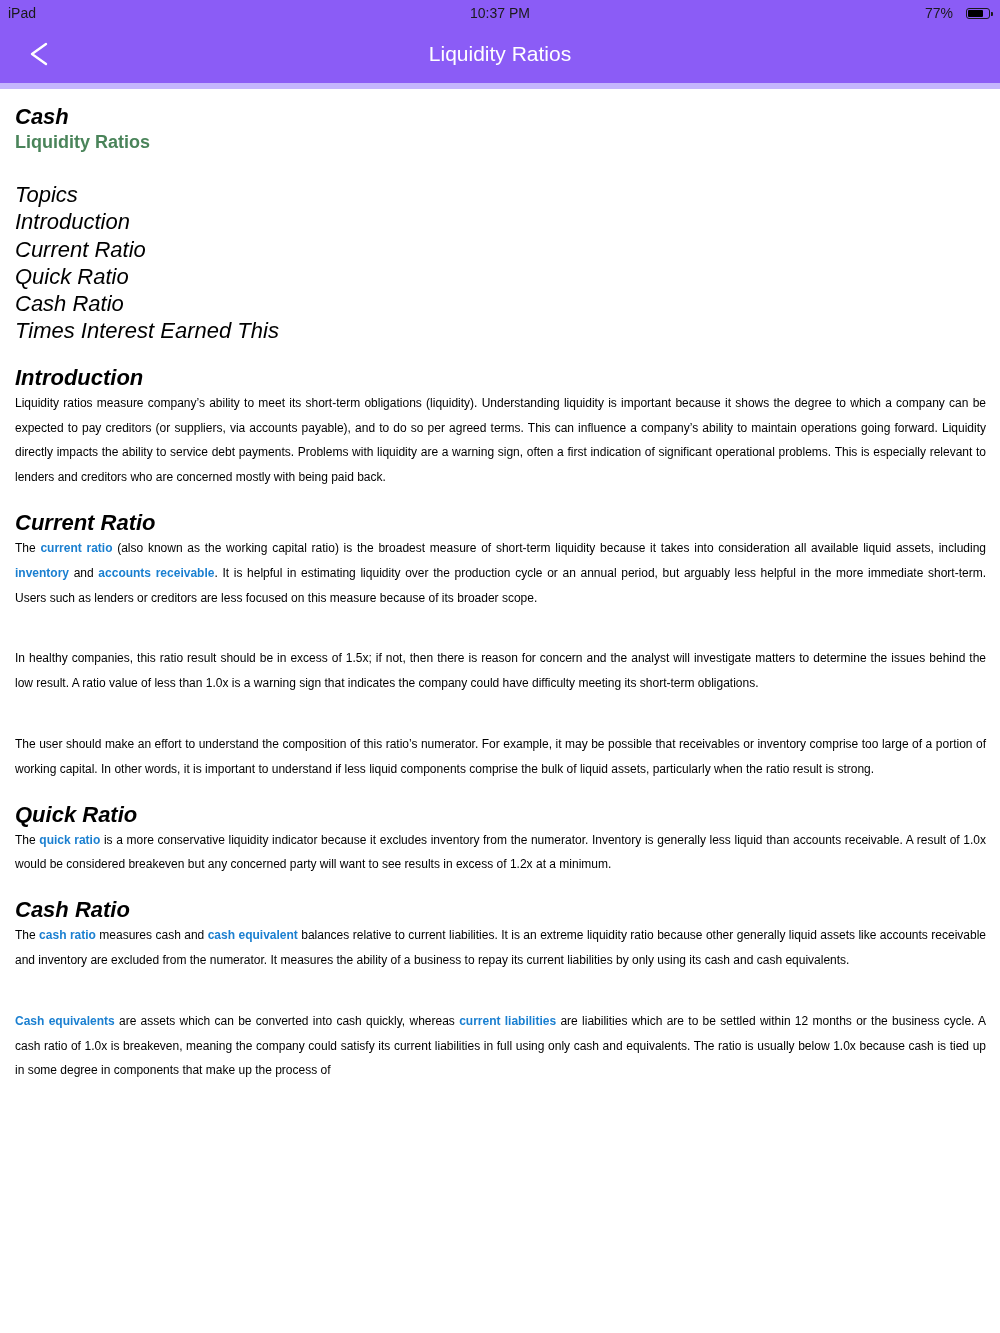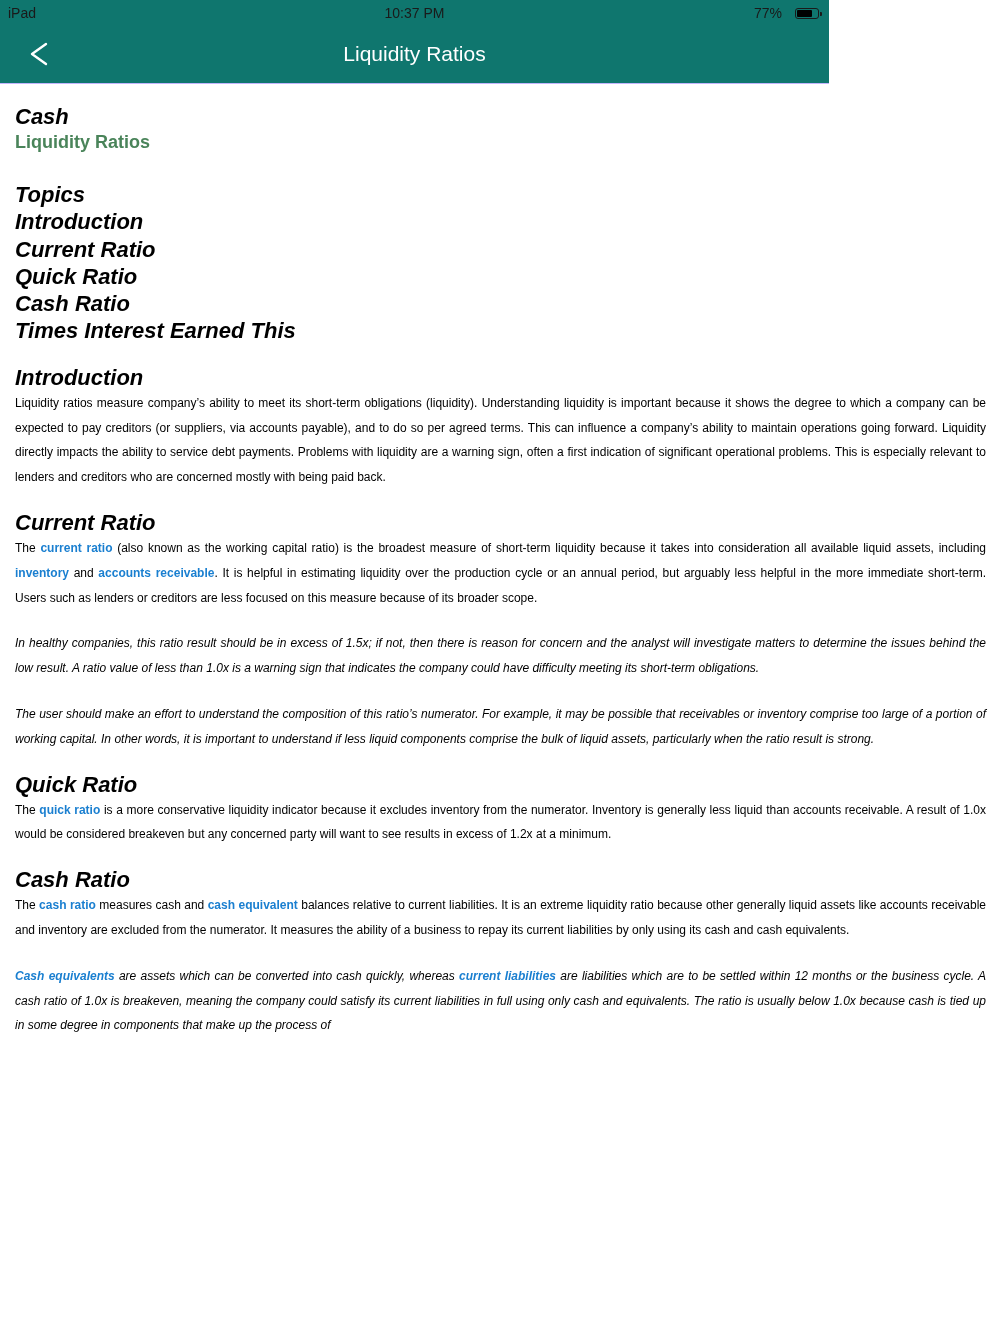--- a/index.html
+++ b/index.html
@@ -11,24 +11,24 @@
     background: #ffffff;
   }
   body {
     font-family: "Liberation Sans", sans-serif;
     color: #000;
     position: relative;
   }
   .topbar {
     position: absolute;
     left: 0; top: 0;
-    width: 829px;
+    width: 1000px;
     height: 83px;
-    background: #0f766e;
-    border-bottom: 1px solid #c4b5fd;
+    background: #8b5cf6;
+    border-bottom: 6px solid #c4b5fd;
   }
   .status {
     position: absolute;
     top: 0; left: 0; right: 0;
     height: 26px;
     font-size: 14px;
     color: #1a1a1a;
   }
   .status .device { position: absolute; left: 8px; top: 5px; }
   .status .time { position: absolute; left: 0; right: 0; top: 5px; text-align: center; font-weight: normal; }
@@ -93,21 +93,21 @@
     font-size: 18px;
     line-height: 24px;
     display: block;
     text-decoration: none;
   }
   .topics {
     margin-top: 27px;
   }
   .topics .t {
     font-style: italic;
-    font-weight: bold;
+    font-weight: normal;
     font-size: 22px;
     line-height: 27.3px;
     display: block;
     color: #000;
     text-decoration: none;
   }
   .section {
     margin-top: 20px;
   }
   .section h2 {
@@ -117,22 +117,21 @@
     line-height: 26px;
     margin: 0;
   }
   .section p {
     margin: 0;
     font-size: 12px;
     line-height: 24.8px;
     text-align: justify;
   }
   .section p + p {
-    margin-top: 21px;
-    font-style: italic;
+    margin-top: 36px;
   }
   .kw {
     color: #1a7fd0;
     font-weight: bold;
     cursor: pointer;
     text-decoration: none;
   }
 </style>
 </head>
 <body>

